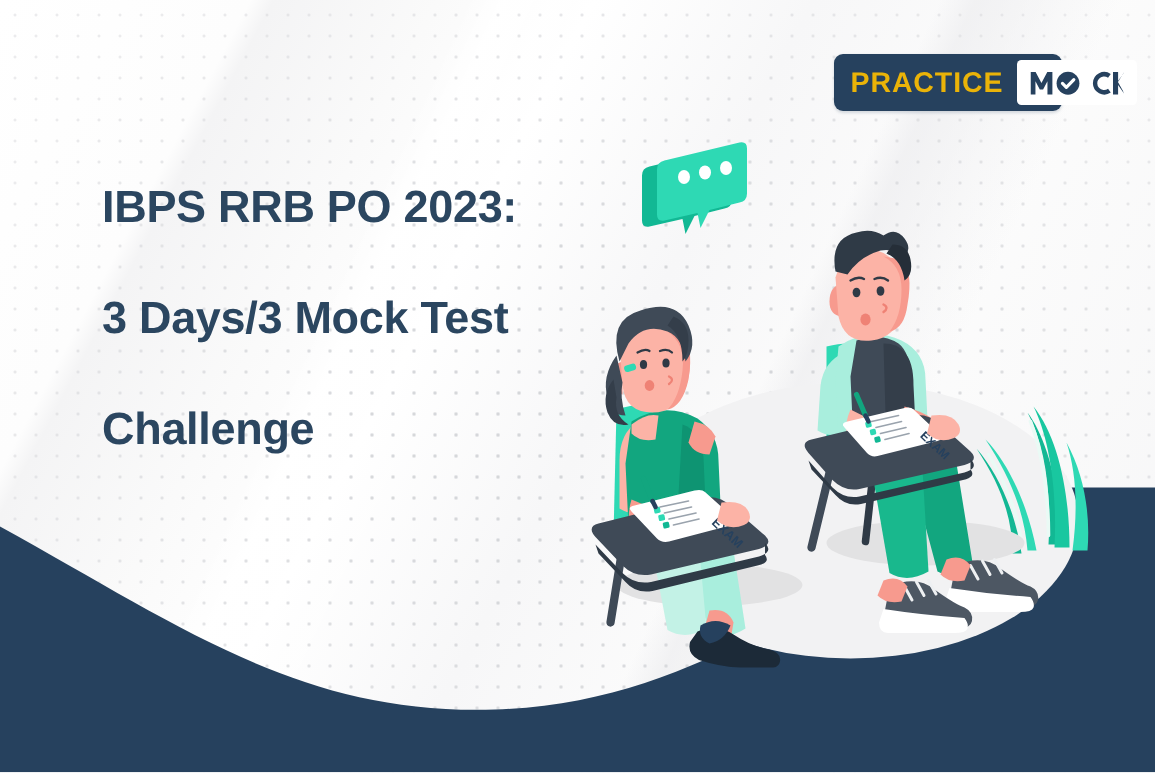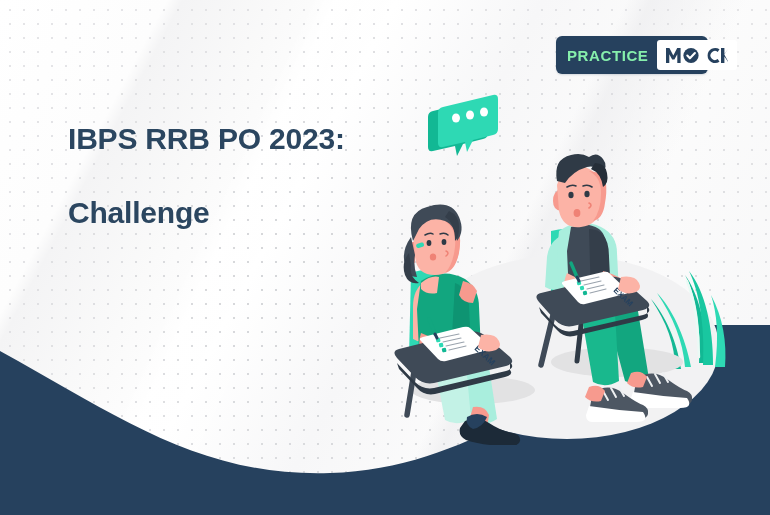--- a/index.html
+++ b/index.html
@@ -62,22 +62,22 @@
   .logo {
     position:absolute; left:556px; top:36px;
     width:152px; height:38px;
     background:#26415e;
     border-radius:6px;
     display:flex; align-items:center;
     padding:4px;
     box-shadow:0 1px 2px rgba(38,65,94,.18);
   }
   .logo-practice {
-    color:#86efac;
-    font-size:15px;
+    color:#eab308;
+    font-size:19px;
     font-weight:bold;
     letter-spacing:.6px;
     padding:0 9px 0 7px;
     line-height:1;
   }
   .logo-mock-panel {
     background:#ffffff;
     border-radius:3px;
     height:30px;
     display:flex; align-items:center;
@@ -128,20 +128,21 @@
         </g>
 
         <circle cx="25" cy="8.5" r="7.6" fill="#26415e"></circle>
         <path d="M21.3,8.6 l2.6,2.7 l5,-5.2" stroke="#ffffff" stroke-width="2.1" fill="none" stroke-linecap="round" stroke-linejoin="round"></path>
       </svg>
     </span>
   </div>
 
   <h1 class="headline">
     <span class="ln">IBPS RRB PO 2023:</span>
+    <span class="ln">3 Days/3 Mock Test</span>
     <span class="ln">Challenge</span>
   </h1>
 
   <svg class="illus" viewBox="0 0 415 360">
 
     <ellipse cx="212" cy="262" rx="152" ry="92" fill="#f2f2f3"></ellipse>
 
     <g>
       <path d="M352,278 C352,238 342,206 330,190 C342,212 346,244 344,278 Z" fill="#12b894"></path>
       <path d="M348,280 C350,240 344,206 334,186 C350,206 358,242 358,280 Z" fill="#19c7a0"></path>

